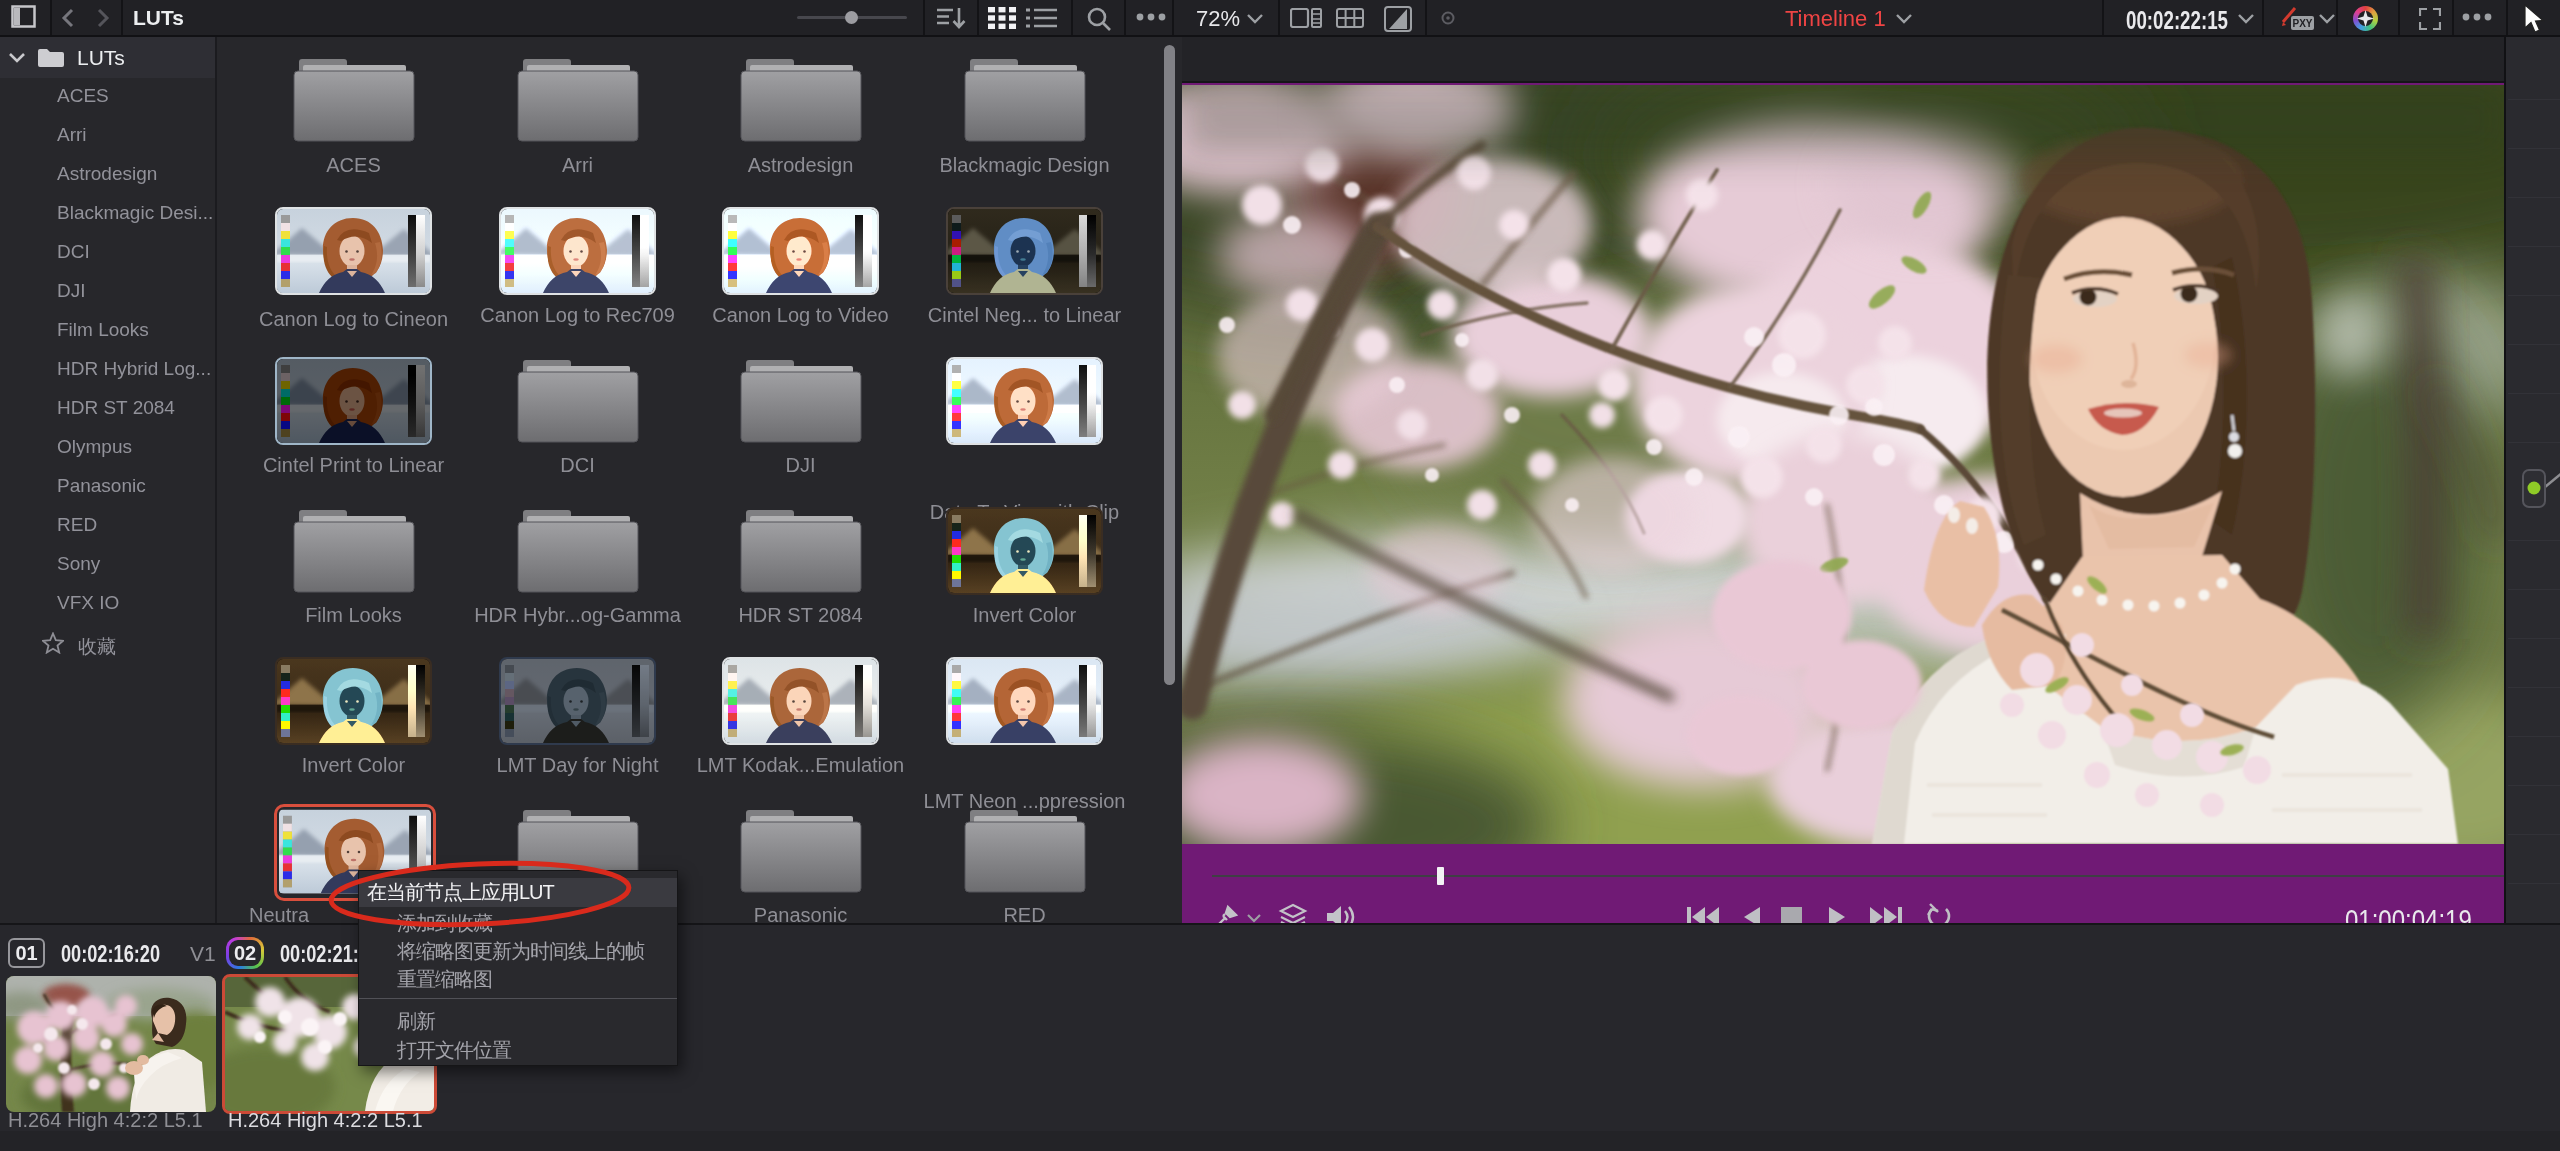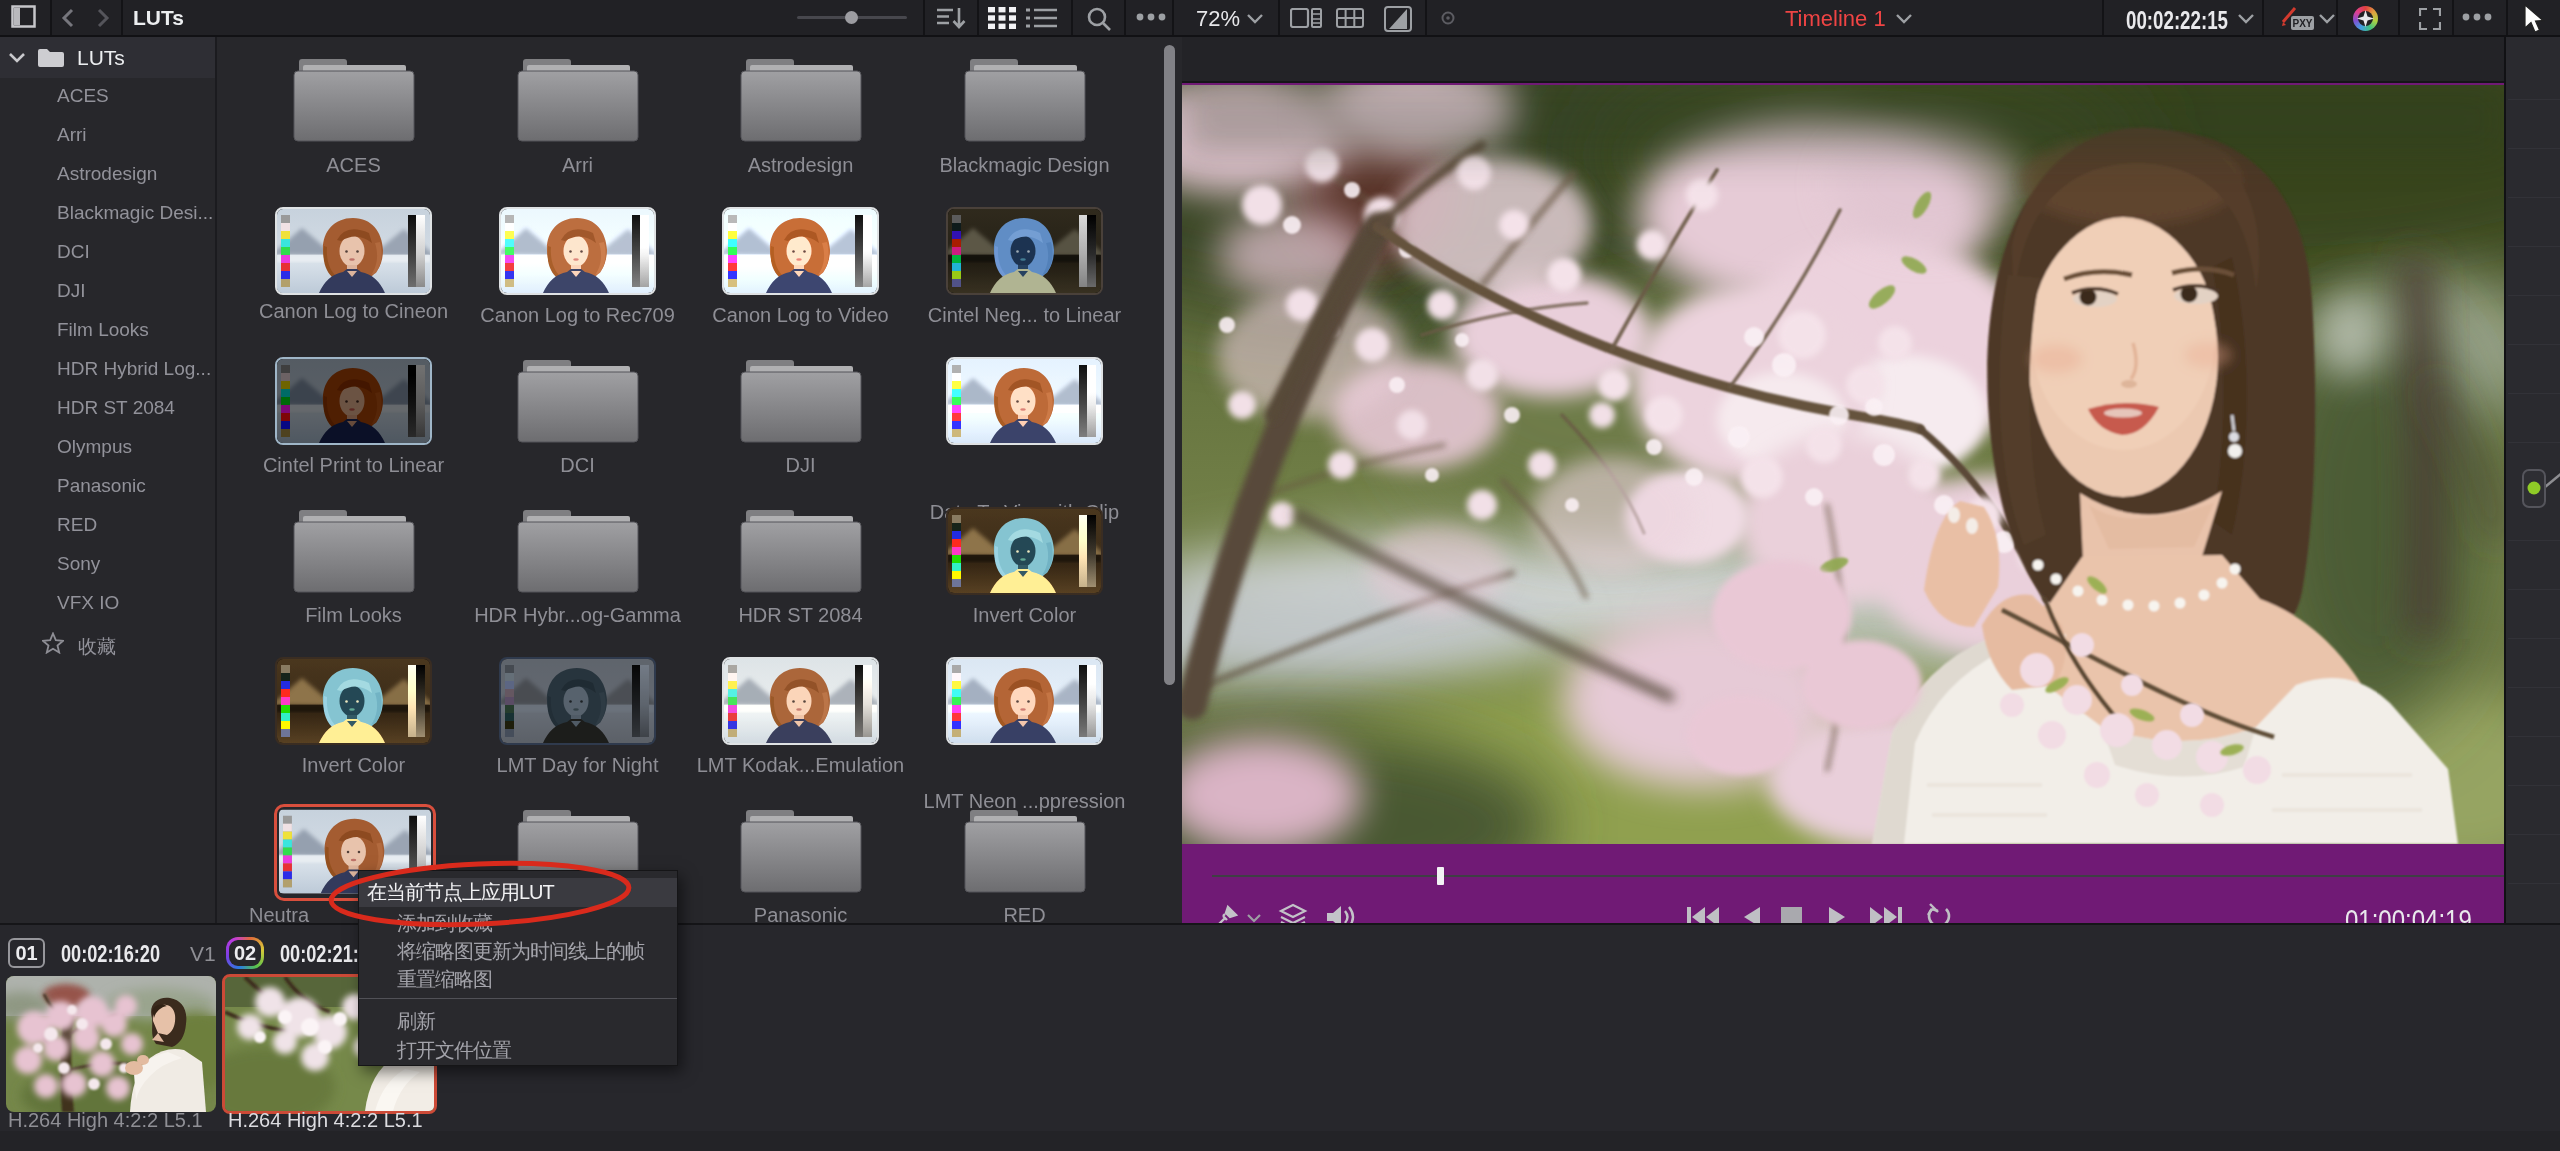--- a/index.html
+++ b/index.html
@@ -325,21 +325,21 @@
     <div class="thumb" style="left:505px;top:170px;">
         <svg viewBox="0 0 153 84" style="filter:brightness(1.2) saturate(1.05);">
           <use href="#g-thumb"></use>
         </svg>
       </div>
     <div class="thumb" style="left:729px;top:170px;border-color:#4a413a;">
         <svg viewBox="0 0 153 84" style="filter:invert(1) hue-rotate(14deg) brightness(0.9);">
           <use href="#g-thumb"></use>
         </svg>
       </div>
-    <div class="cell-label" style="left:25px;top:263px;">Canon Log to Cineon</div>
+    <div class="cell-label" style="left:25px;top:271px;">Canon Log to Cineon</div>
     <div class="cell-label" style="left:249px;top:267px;">Canon Log to Rec709</div>
     <div class="cell-label" style="left:472px;top:267px;">Canon Log to Video</div>
     <div class="cell-label" style="left:696px;top:267px;">Cintel Neg... to Linear</div>
 
     <div class="thumb" style="left:58px;top:320px;border-color:#9fb6c8;">
         <svg viewBox="0 0 153 84" style="filter:brightness(0.45) saturate(1.35) contrast(1.1);">
           <use href="#g-thumb"></use>
         </svg>
       </div>
     <svg class="folder" style="left:299.5px;top:322px;" viewBox="0 0 122 84">

